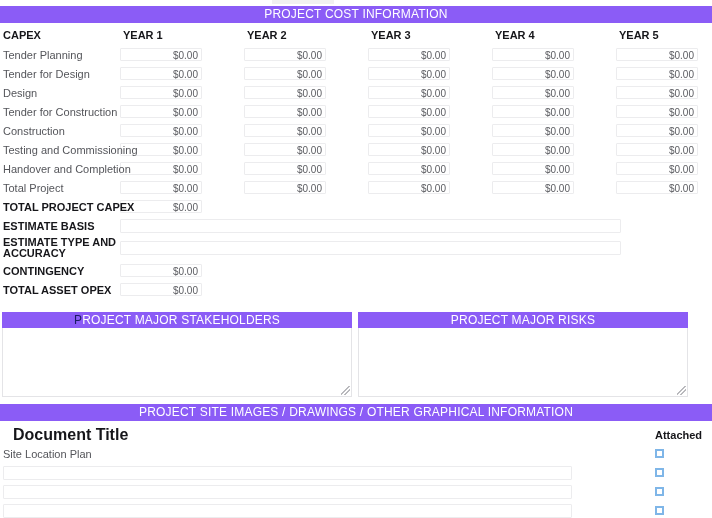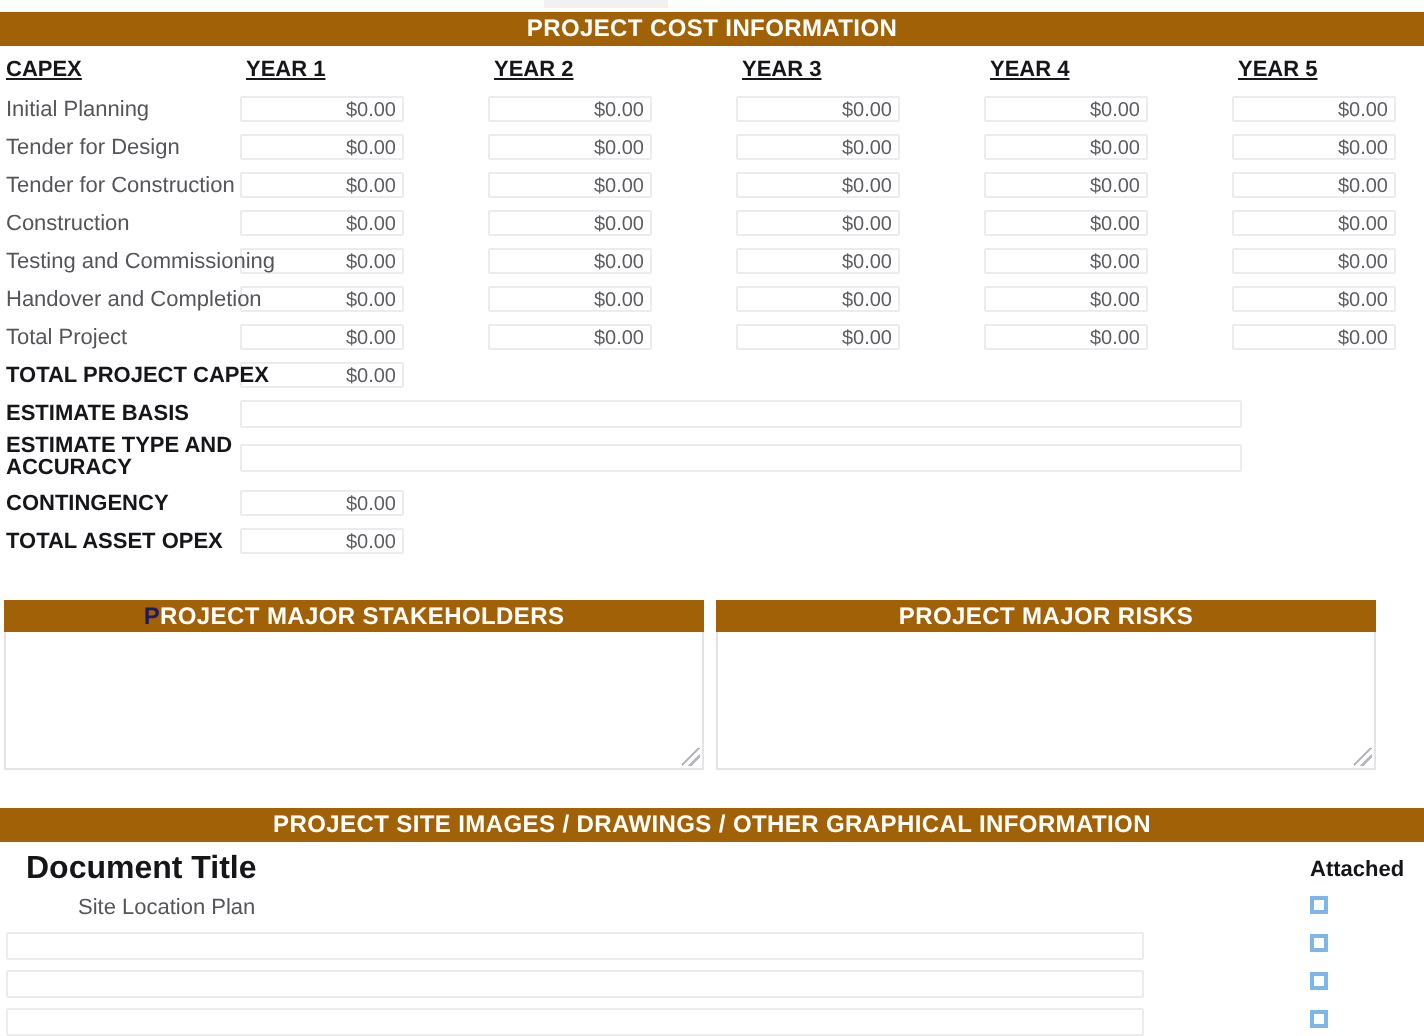--- a/index.html
+++ b/index.html
@@ -22,23 +22,23 @@
     position: absolute;
     left: 272px;
     top: 0px;
     width: 62px;
     height: 4px;
     background: #f1f1f1;
   }
 
   
   .section-bar {
-    background: #a16207;
+    background: #8b5cf6;
     color: #ffffff;
-    font-weight: bold;
+    font-weight: normal;
     font-size: 12px;
     text-align: center;
     letter-spacing: 0.2px;
     line-height: 17px;
     height: 17px;
     overflow: hidden;
     white-space: nowrap;
   }
   .section-bar.clipped {
     text-indent: 0;
@@ -68,21 +68,20 @@
   .col-label { width: 120px; }
   .col-year  { width: 124px; }
   .col-pad   { width: 96px; }
 
   .row-head td {
     font-weight: bold;
     color: #1a1a1a;
     font-size: 11px;
     height: 17px;
     padding-bottom: 2px;
-    text-decoration: underline;
   }
   .lbl {
     color: #54555a;
     font-size: 11px;
     padding-left: 3px;
     white-space: nowrap;
   }
   .lbl.strong {
     font-weight: bold;
     color: #16161a;
@@ -126,21 +125,21 @@
   
   .panels {
     position: absolute;
     left: 0;
     top: 300px;
     width: 712px;
     height: 90px;
   }
   .panel {
     position: absolute;
-    top: 0;
+    top: 12px;
     box-sizing: border-box;
   }
   .panel-left  { left: 2px;   width: 350px; }
   .panel-right { left: 358px; width: 330px; }
 
   .panel .section-bar { height: 16px; line-height: 16px; }
 
   .panel-area {
     box-sizing: border-box;
     width: 100%;
@@ -191,21 +190,20 @@
   }
   .attach-hdr-right {
     font-weight: bold;
     color: #16161a;
     font-size: 11px;
   }
   .doc-static {
     color: #54555a;
     font-size: 11px;
     padding-left: 3px;
-    margin-left: 36px;
   }
   .doc-field {
     display: block;
     margin-left: 3px;
     width: 569px;
     height: 14px;
     box-sizing: border-box;
     border: 1px solid #ececee;
     background: #ffffff;
     border-radius: 1px;
@@ -242,21 +240,21 @@
         <td><span class="lbl hdr">CAPEX</span></td>
         <td><span class="lbl hdr">YEAR 1</span></td>
         <td><span class="lbl hdr">YEAR 2</span></td>
         <td><span class="lbl hdr">YEAR 3</span></td>
         <td><span class="lbl hdr">YEAR 4</span></td>
         <td><span class="lbl hdr">YEAR 5</span></td>
       </tr>
 
 
       <tr>
-        <td><span class="lbl">Initial Planning</span></td>
+        <td><span class="lbl">Tender Planning</span></td>
         <td>
             <span class="money">$0.00</span>
           </td>
         <td>
             <span class="money">$0.00</span>
           </td>
         <td>
             <span class="money">$0.00</span>
           </td>
         <td>
@@ -279,20 +277,38 @@
             <span class="money">$0.00</span>
           </td>
         <td>
             <span class="money">$0.00</span>
           </td>
         <td>
             <span class="money">$0.00</span>
           </td>
       </tr>
 
+      <tr>
+        <td><span class="lbl">Design</span></td>
+        <td>
+            <span class="money">$0.00</span>
+          </td>
+        <td>
+            <span class="money">$0.00</span>
+          </td>
+        <td>
+            <span class="money">$0.00</span>
+          </td>
+        <td>
+            <span class="money">$0.00</span>
+          </td>
+        <td>
+            <span class="money">$0.00</span>
+          </td>
+      </tr>
 
       <tr>
         <td><span class="lbl">Tender for Construction</span></td>
         <td>
             <span class="money">$0.00</span>
           </td>
         <td>
             <span class="money">$0.00</span>
           </td>
         <td>

